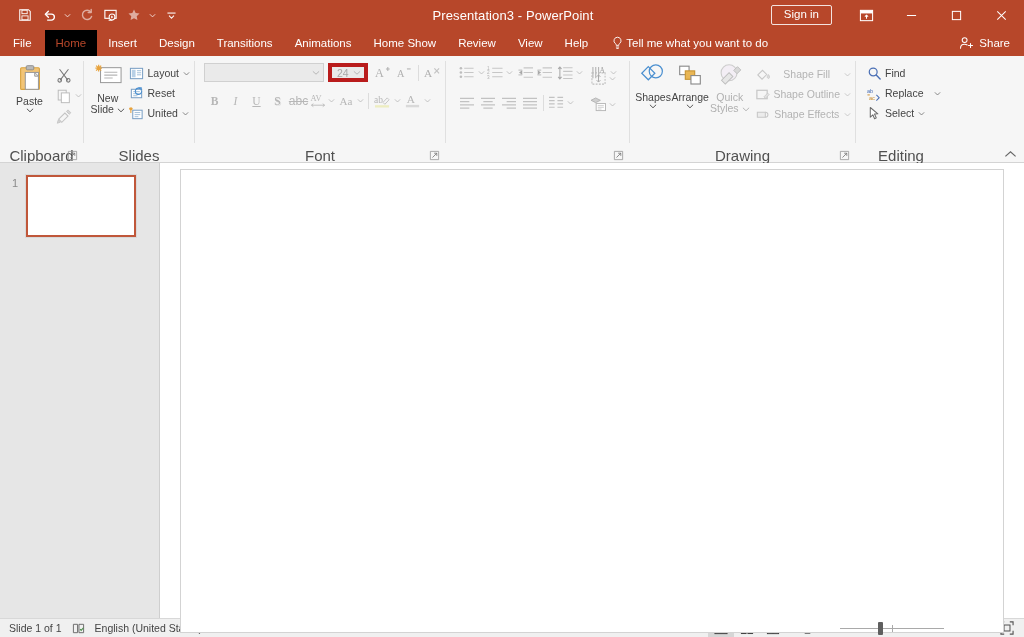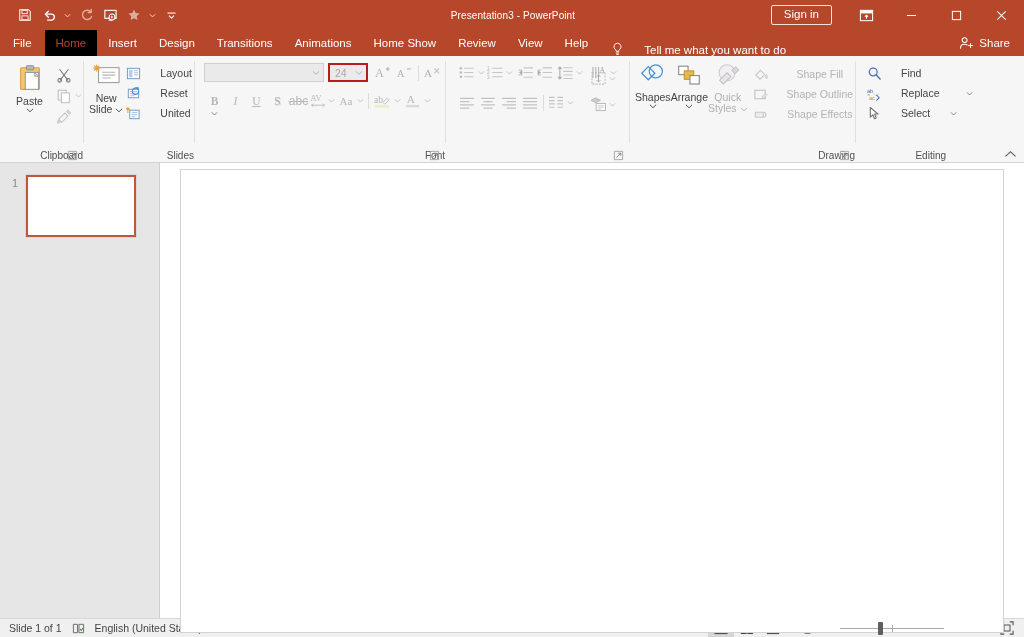--- a/index.html
+++ b/index.html
@@ -21,21 +21,21 @@
   .qat-btn {
     width: 22px; height: 22px; display: flex; align-items: center; justify-content: center;
     color: #ffffff; border-radius: 2px;
   }
   .qat-btn.dim { opacity: 0.55; }
   .qat-caret { width: 11px; height: 22px; display: flex; align-items: center; justify-content: center; color: #fff; opacity: .8; }
   .qat-caret svg { display:block; }
   .win-title {
     position: absolute; left: 2px; right: 0; top: 0; height: 30px;
     display: flex; align-items: center; justify-content: center;
-    color: #fff; font-size: 10px; letter-spacing: .1px; pointer-events: none;
+    color: #fff; font-size: 13px; letter-spacing: .1px; pointer-events: none;
   }
   .title-right { margin-left: auto; display: flex; align-items: center; height: 30px; }
   .signin {
     color: #fff; font-size: 11.5px; border: 1px solid rgba(255,255,255,.85);
     padding: 2px 12px 3px; border-radius: 2px; margin-right: 12px; line-height: 13px;
   }
   .ribbon-display, .wbtn {
     width: 45px; height: 30px; display: flex; align-items: center; justify-content: center;
     color: #fff;
   }
@@ -45,69 +45,69 @@
     height: 26px; background: #b7472a; display: flex; align-items: flex-end;
     flex: 0 0 26px; position: relative;
   }
   .tab {
     height: 26px; padding: 0 11px; display: flex; align-items: center;
     color: #ffffff; font-size: 11.5px; white-space: nowrap;
   }
   .tab.file { padding: 0 13px; }
   .tab.active { background: #000000; color: #b7472a; }
   .tellme {
-    display: flex; align-items: flex-end; gap: 20px; color: #fff; font-size: 11.5px;
+    display: flex; align-items: center; gap: 2px; color: #fff; font-size: 11.5px;
     margin-left: 12px; height: 26px;
   }
   .share {
     margin-left: auto; display: flex; align-items: center; gap: 5px;
     color: #fff; font-size: 11.5px; padding-right: 14px; height: 26px;
   }
 
   
   .ribbon {
     flex: 0 0 107px; height: 107px; background: #f6f6f6;
     border-bottom: 1px solid #d4d4d4; display: flex; position: relative;
   }
   .rgroup { position: relative; height: 107px; display: flex; flex-direction: column; }
   .rgroup-body { flex: 1; display: flex; align-items: flex-start; padding-top: 4px; }
   .rgroup-label {
-    height: 15px; font-size: 10px; color: #505050; text-align: right;
+    height: 15px; font-size: 15px; color: #505050; text-align: center;
     line-height: 15px; position: relative;
   }
   .rgroup-sep { width: 1px; background: #e0e0e0; margin: 5px 0 20px; height: 82px; align-self: center; }
   .dlg-launcher {
     position: absolute; right: 4px; bottom: 1px; width: 12px; height: 12px;
     color: #808080;
   }
 
   .big-btn {
     display: flex; flex-direction: column; align-items: center; justify-content: flex-start;
     width: 46px; padding-top: 3px; color: #444; font-size: 10.5px; text-align: center;
   }
   .big-btn .lbl { line-height: 11px; margin-top: 2px; }
   .big-btn .caret { margin-top: 0px; }
   .big-btn.disabled { color: #b0b0b0; }
 
   .sm-btn {
-    display: flex; align-items: center; gap: 19px; height: 20px; padding: 0 3px;
+    display: flex; align-items: center; gap: 3px; height: 20px; padding: 0 3px;
     font-size: 10.5px; color: #444; white-space: nowrap;
   }
   .sm-btn.disabled { color: #b3b3b3; justify-content: space-between; }
   .icon { display: flex; align-items: center; justify-content: center; }
 
   .row { display: flex; align-items: center; }
   .col { display: flex; flex-direction: column; }
 
   .fontbox {
     width: 120px; height: 19px; background: #eaeaea; border: 1px solid #d0d0d0;
     display: flex; align-items: center; padding: 0 3px 0 5px; font-size: 10.5px; color: #a8a8a8;
   }
   .sizebox {
-    width: 40px; height: 19px; background: #eaeaea; border: 2px solid #b91c1c;
+    width: 40px; height: 19px; background: #eaeaea; border: 4px solid #b91c1c;
     display: flex; align-items: center; padding: 0 3px 0 5px; font-size: 10.5px; color: #a8a8a8;
     margin-left: 4px;
   }
   .box-caret { margin-left: auto; color: #b0b0b0; }
 
   .fmt-btn {
     width: 21px; height: 21px; display: flex; align-items: center; justify-content: center;
     color: #777; font-size: 12px;
   }
   .fmt-btn.disabled { color: #b9b9b9; }

